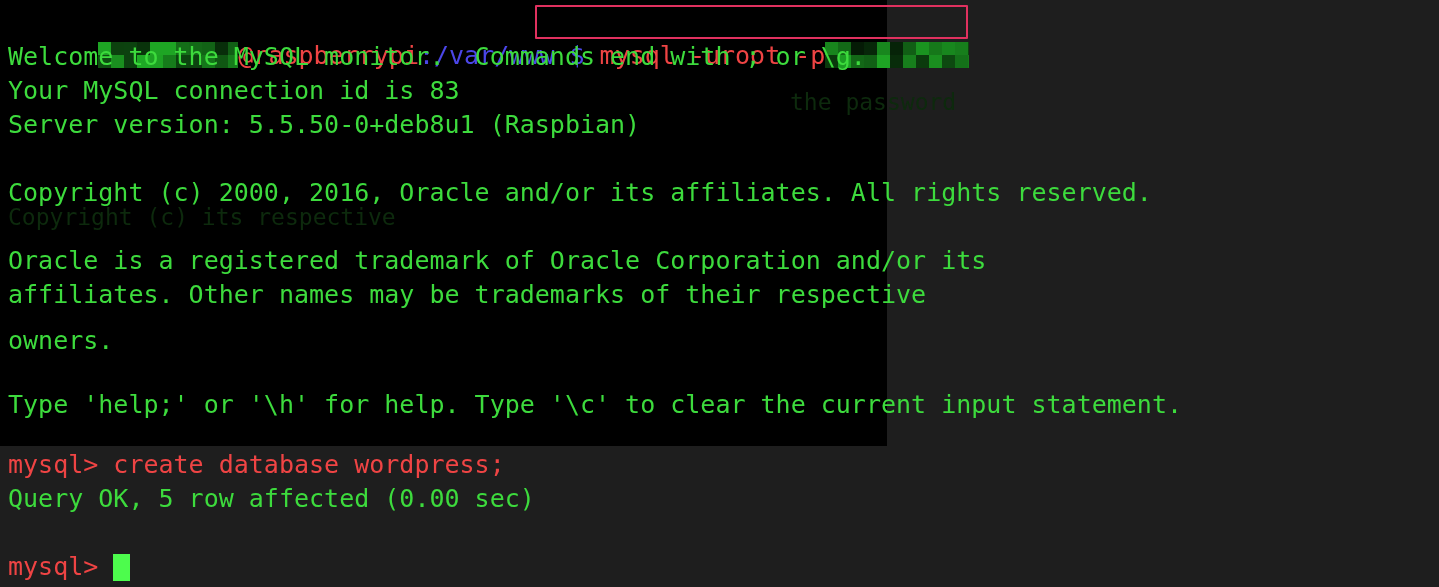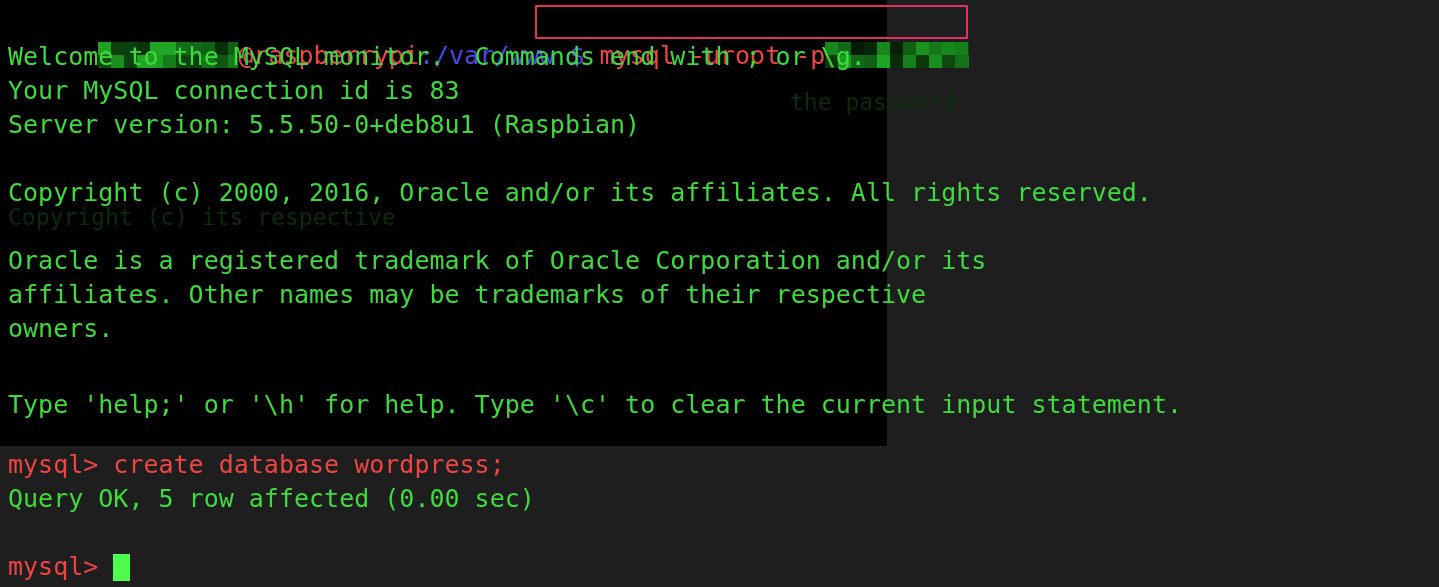--- a/index.html
+++ b/index.html
@@ -102,21 +102,21 @@
     <div id="cmd-box"></div>
 
     <div class="line" style="top:40px;text-align:right;">Welcome to the MySQL monitor.  Commands end with ; or \g.</div>
     <div class="line" style="top:74px;">Your MySQL connection id is 83</div>
     <div class="line" style="top:108px;">Server version: 5.5.50-0+deb8u1 (Raspbian)</div>
 
     <div class="line" style="top:176px;">Copyright (c) 2000, 2016, Oracle and/or its affiliates. All rights reserved.</div>
 
     <div class="line" style="top:244px;">Oracle is a registered trademark of Oracle Corporation and/or its</div>
     <div class="line" style="top:278px;">affiliates. Other names may be trademarks of their respective</div>
-    <div class="line" style="top:312px;">owners.</div>
+    <div class="line" style="top:324px;">owners.</div>
 
     <div class="line" style="top:388px;">Type 'help;' or '\h' for help. Type '\c' to clear the current input statement.</div>
 
     <div class="line" style="top:448px;"><span class="seg green">mysql&gt; </span><span class="seg green">create database wordpress;</span>
     </div>
     <div class="line" style="top:482px;">Query OK, 5 row affected (0.00 sec)</div>
 
     <div class="line" style="top:550px;"><span class="seg green">mysql&gt; </span><span class="cursor"></span>
     </div>
 

